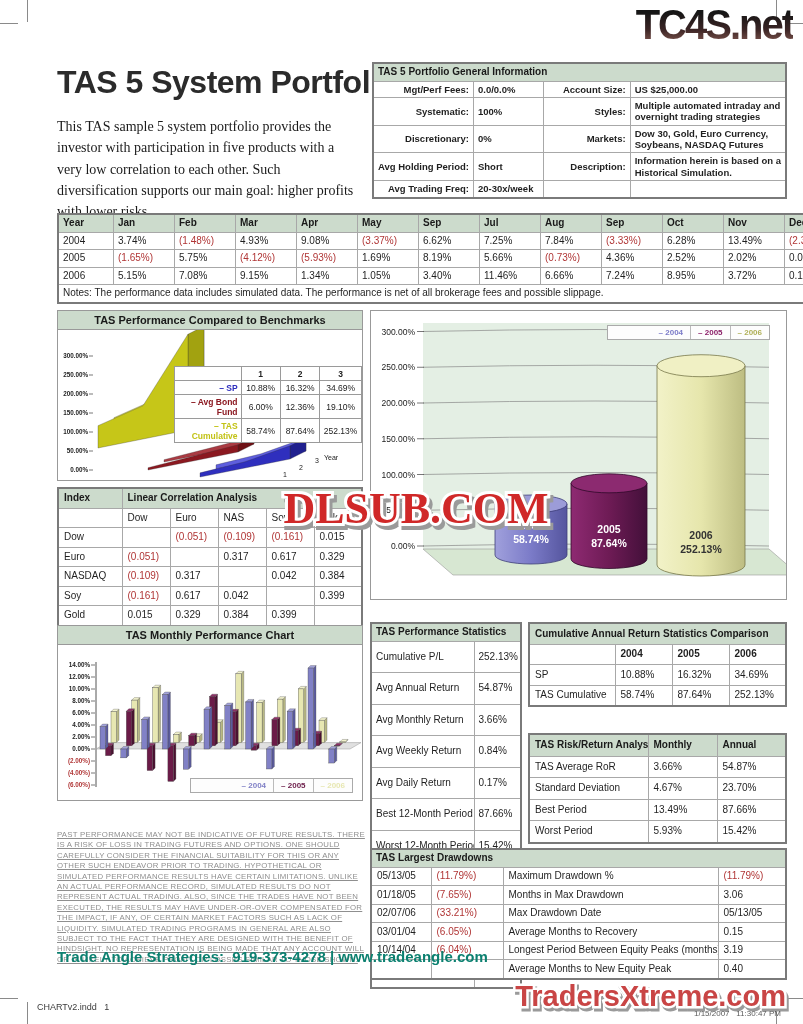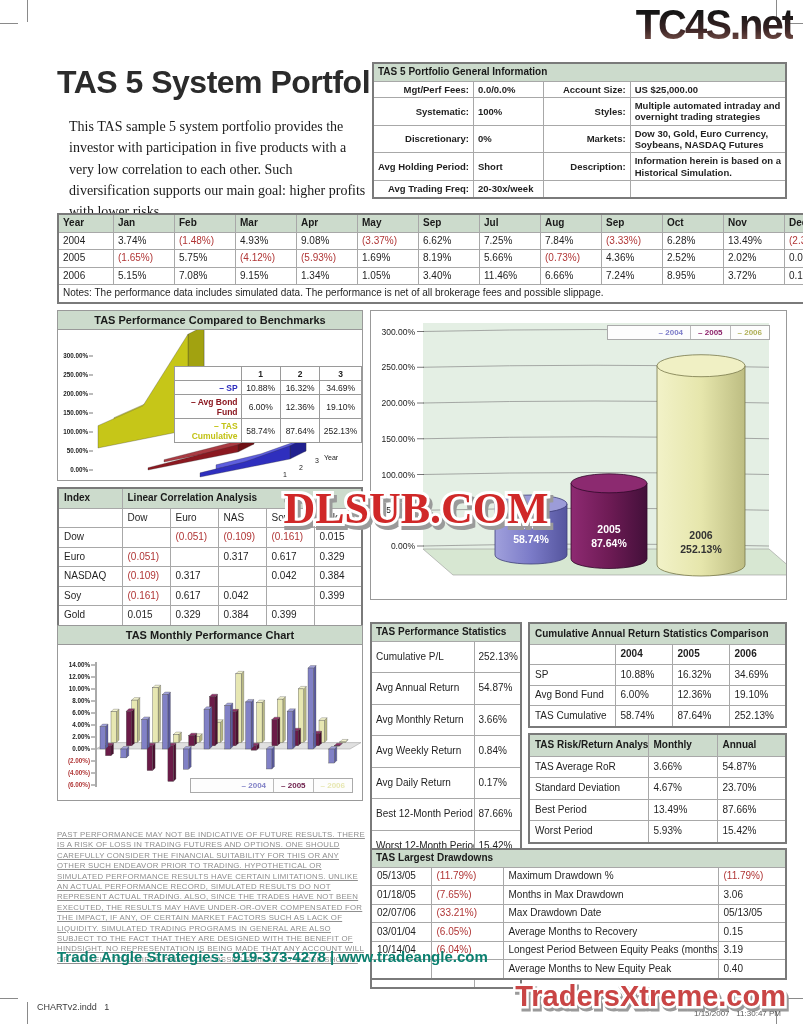--- a/index.html
+++ b/index.html
@@ -8,21 +8,21 @@
   .crop{position:absolute;background:#8a8a8a;}
 
   
   #tc4s{position:absolute;top:2px;right:10px;font-size:40px;font-weight:bold;letter-spacing:-2px;
         font-family:"Liberation Sans",sans-serif;transform:scaleY(1.05);
         background:linear-gradient(180deg,#161616 25%,#3a2424 60%,#96655c 100%);
         -webkit-background-clip:text;background-clip:text;color:transparent;}
 
   #page-title{position:absolute;left:57px;top:64px;font-size:32px;font-weight:bold;
         letter-spacing:-0.5px;color:#2b2b2b;}
-  #intro{position:absolute;left:69px;top:116px;width:305px;font-family:"Liberation Serif",serif;
+  #intro{position:absolute;left:57px;top:116px;width:305px;font-family:"Liberation Serif",serif;
         font-size:14px;line-height:1.52;color:#1a1a1a;}
 
   
   table.grid{border-collapse:collapse;width:100%;background:#fff;font-size:10px;color:#1f1f1f;table-layout:fixed;}
   .grid td,.grid th{border:1px solid #a8a8a8;padding:2px 4px;text-align:left;vertical-align:middle;
         white-space:nowrap;overflow:hidden;line-height:1.25;}
   .grid .hdr{background:#ccdbcc;font-weight:bold;color:#1a1a1a;}
   .grid .colh{font-weight:bold;}
   .neg{color:#b03535;}
   .outer2{border:2px solid #7a7a7a;}
@@ -700,26 +700,20 @@
           <th class="colh">2005</th>
           <th class="colh">2006</th>
         </tr>
         <tr>
           <td>SP</td>
           <td>10.88%</td>
           <td>16.32%</td>
           <td>34.69%</td>
         </tr>
         <tr>
-          <td>Avg Bond Fund</td>
-          <td>6.00%</td>
-          <td>12.36%</td>
-          <td>19.10%</td>
-        </tr>
-        <tr>
           <td>TAS Cumulative</td>
           <td>58.74%</td>
           <td>87.64%</td>
           <td>252.13%</td>
         </tr>
       </tbody>
   </table>
 
   <table id="risk-wrap" class="grid outer2">
     <colgroup>

